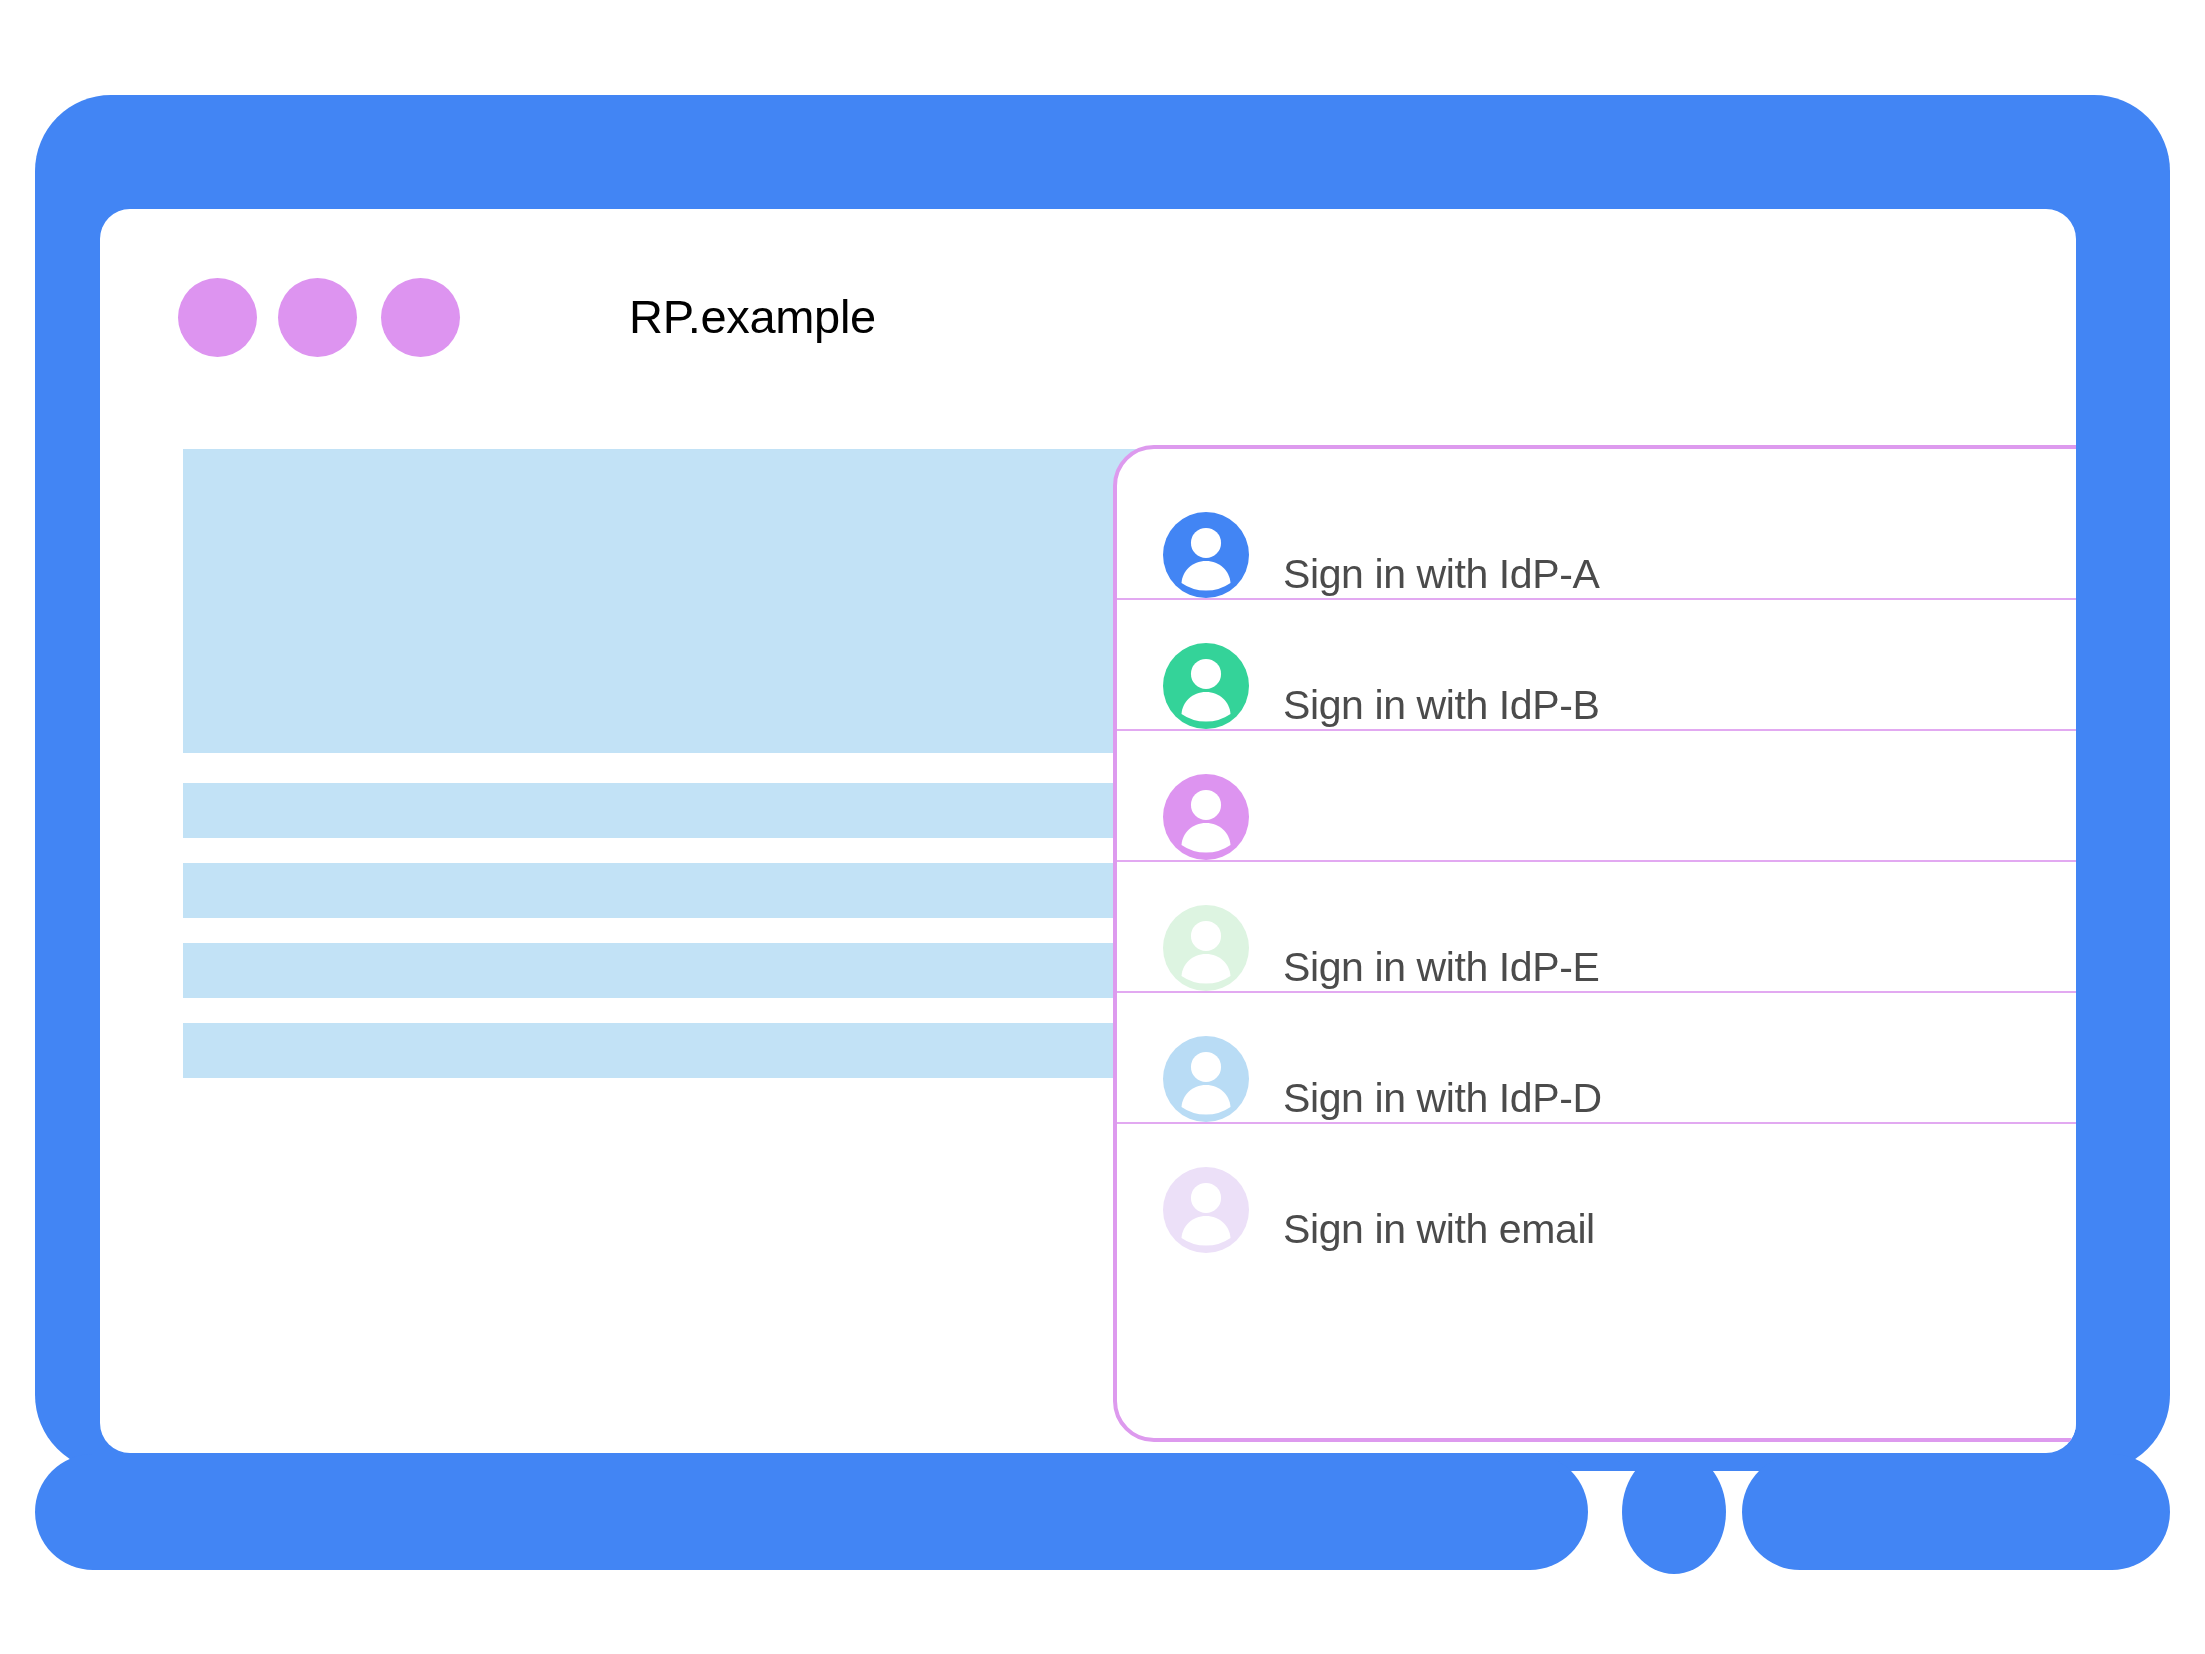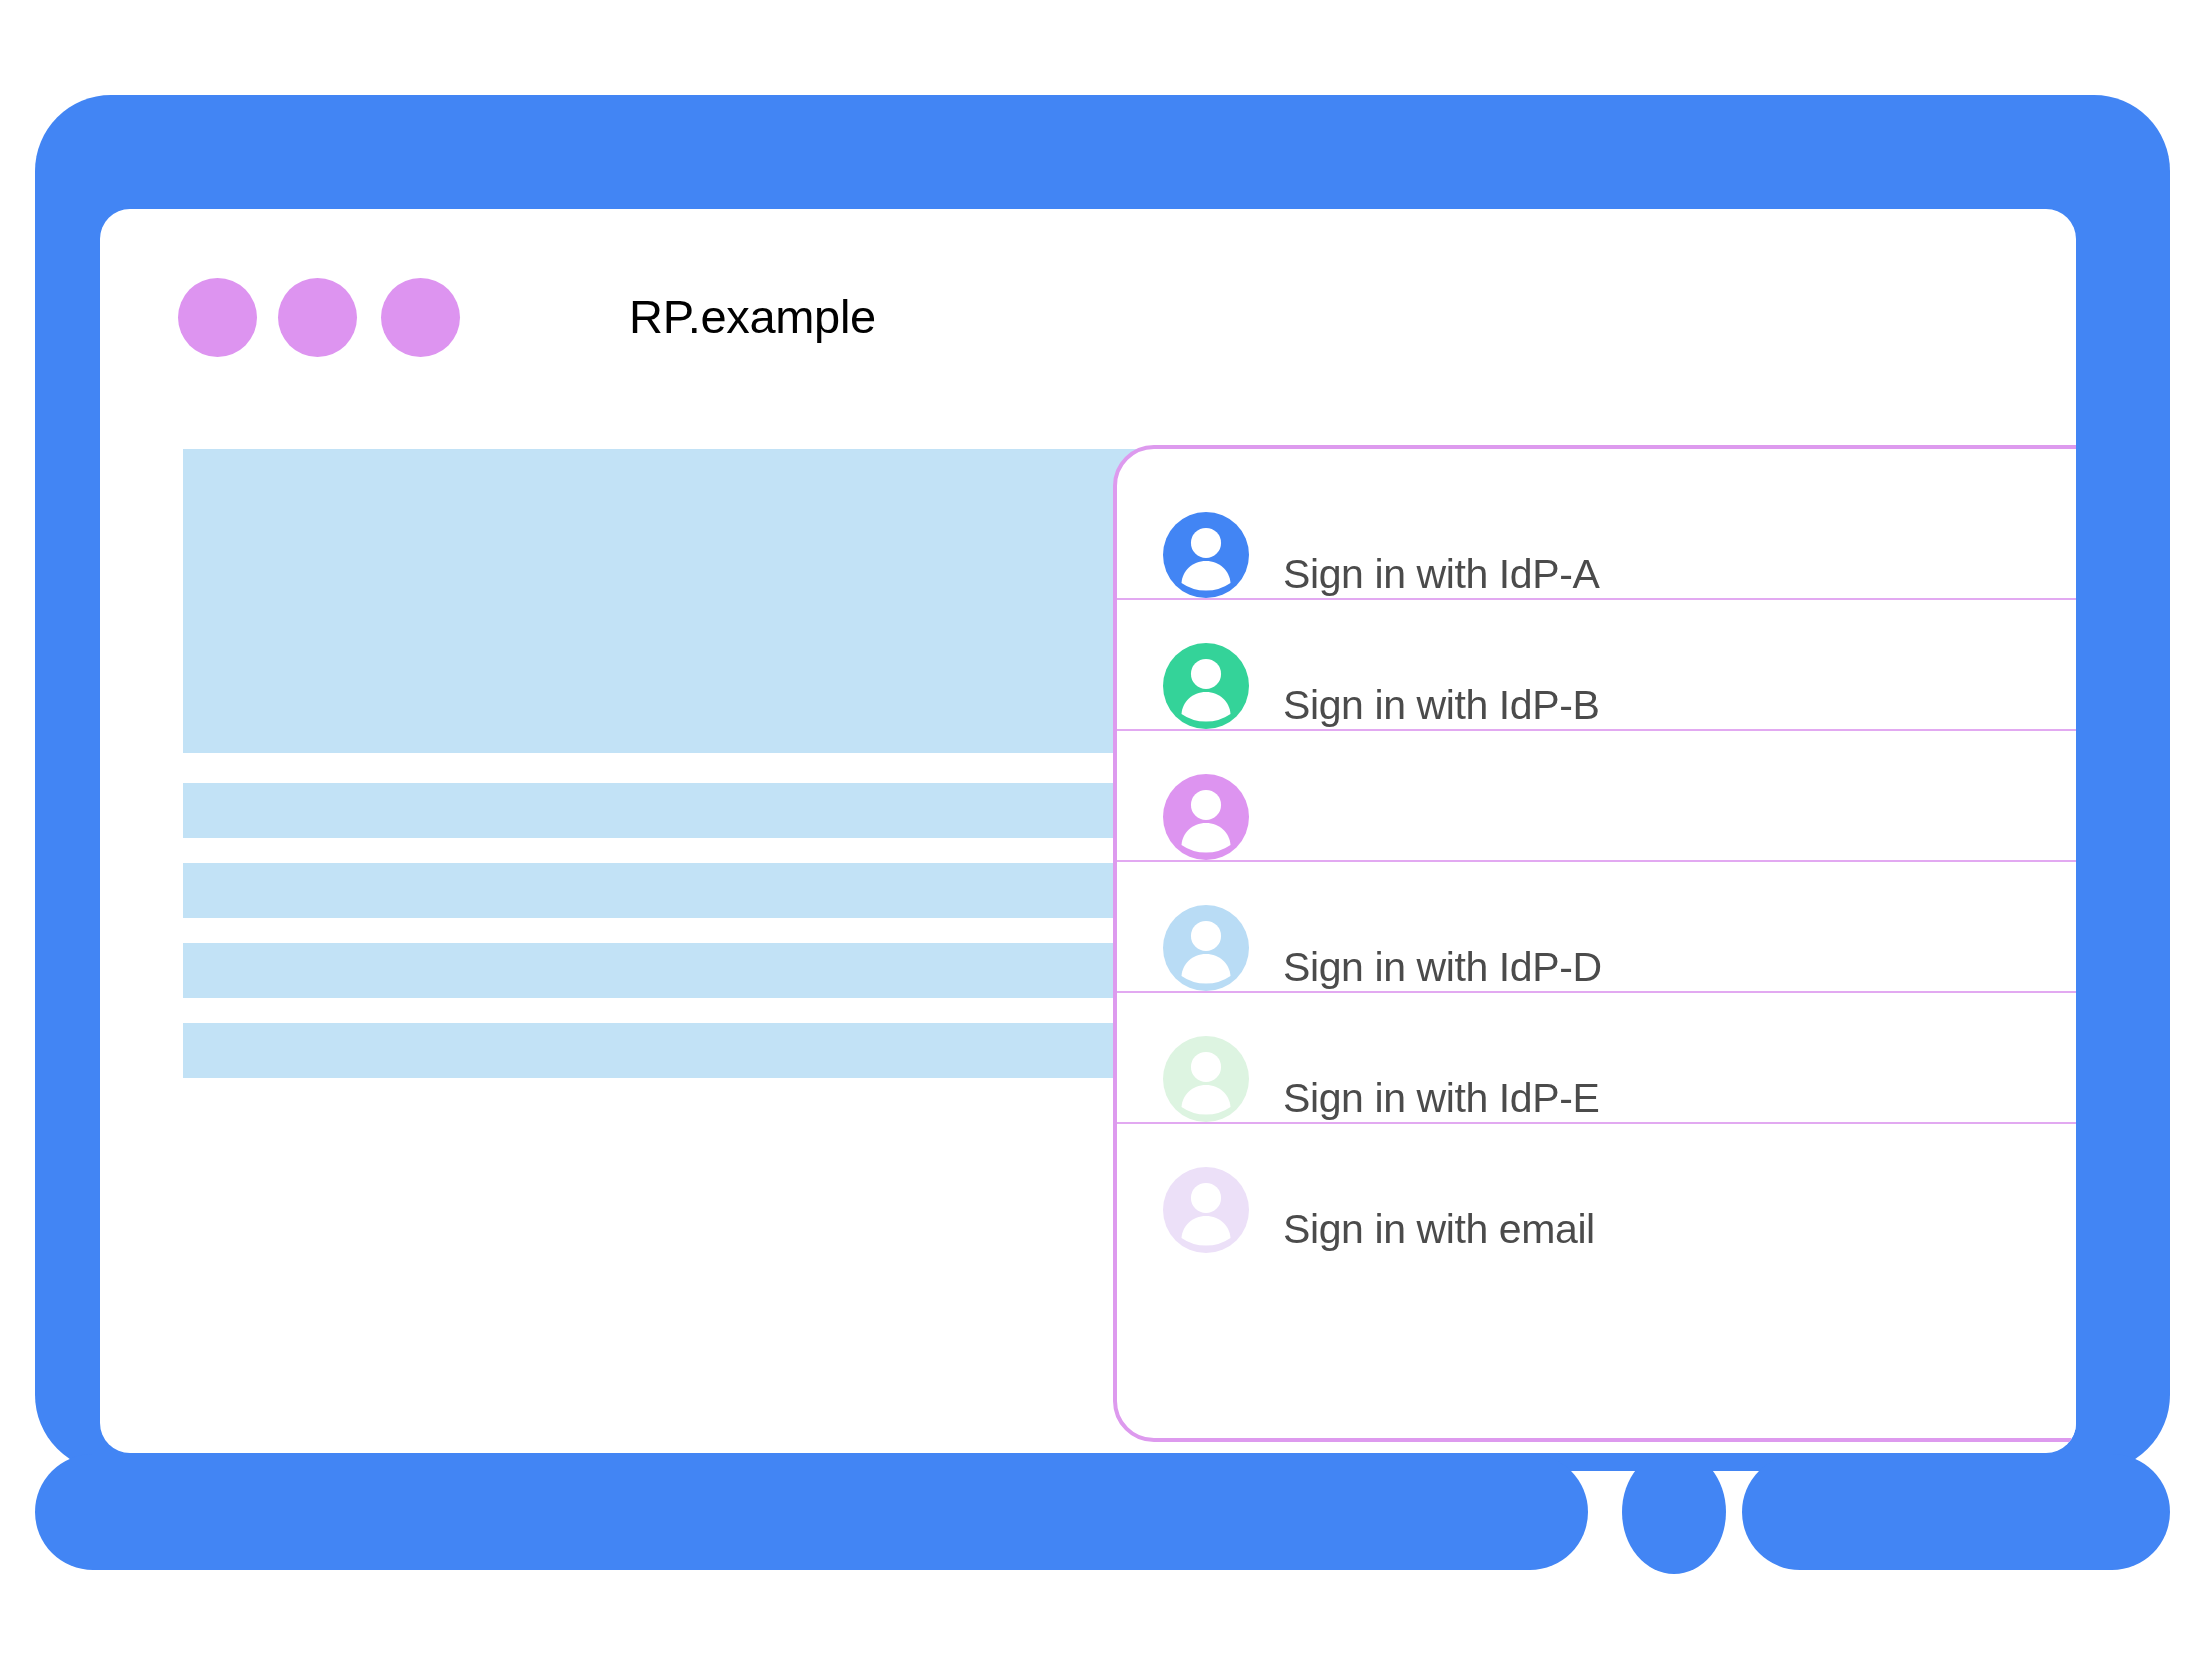--- a/index.html
+++ b/index.html
@@ -228,36 +228,36 @@
               <svg viewBox="0 0 100 100">
                 <circle cx="50" cy="50" r="50" fill="#dd94f0"></circle>
                 <circle cx="50" cy="36" r="17.5" fill="#ffffff"></circle>
                 <path d="M50 57 C34 57 22.5 68.5 21.5 82.5 A50 50 0 0 0 78.5 82.5 C77.5 68.5 66 57 50 57 Z" fill="#ffffff"></path>
               </svg>
             </div>
           </div>
           <div class="account-row">
             <div class="avatar">
               <svg viewBox="0 0 100 100">
+                <circle cx="50" cy="50" r="50" fill="#ddf4e1"></circle>
+                <circle cx="50" cy="36" r="17.5" fill="#ffffff"></circle>
+                <path d="M50 57 C34 57 22.5 68.5 21.5 82.5 A50 50 0 0 0 78.5 82.5 C77.5 68.5 66 57 50 57 Z" fill="#ffffff"></path>
+              </svg>
+            </div>
+            <div class="account-label">Sign in with IdP-E</div>
+          </div>
+          <div class="account-row">
+            <div class="avatar">
+              <svg viewBox="0 0 100 100">
                 <circle cx="50" cy="50" r="50" fill="#b9dcf5"></circle>
                 <circle cx="50" cy="36" r="17.5" fill="#ffffff"></circle>
                 <path d="M50 57 C34 57 22.5 68.5 21.5 82.5 A50 50 0 0 0 78.5 82.5 C77.5 68.5 66 57 50 57 Z" fill="#ffffff"></path>
               </svg>
             </div>
             <div class="account-label">Sign in with IdP-D</div>
-          </div>
-          <div class="account-row">
-            <div class="avatar">
-              <svg viewBox="0 0 100 100">
-                <circle cx="50" cy="50" r="50" fill="#ddf4e1"></circle>
-                <circle cx="50" cy="36" r="17.5" fill="#ffffff"></circle>
-                <path d="M50 57 C34 57 22.5 68.5 21.5 82.5 A50 50 0 0 0 78.5 82.5 C77.5 68.5 66 57 50 57 Z" fill="#ffffff"></path>
-              </svg>
-            </div>
-            <div class="account-label">Sign in with IdP-E</div>
           </div>
           <div class="account-row">
             <div class="avatar">
               <svg viewBox="0 0 100 100">
                 <circle cx="50" cy="50" r="50" fill="#ece0f8"></circle>
                 <circle cx="50" cy="36" r="17.5" fill="#ffffff"></circle>
                 <path d="M50 57 C34 57 22.5 68.5 21.5 82.5 A50 50 0 0 0 78.5 82.5 C77.5 68.5 66 57 50 57 Z" fill="#ffffff"></path>
               </svg>
             </div>
             <div class="account-label">Sign in with email</div>

